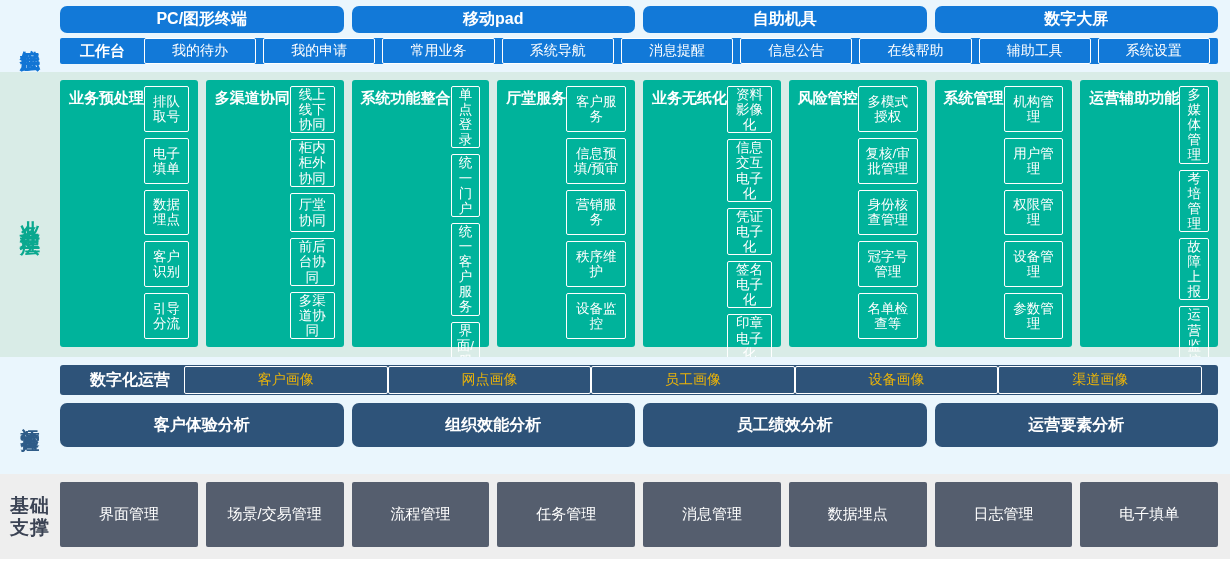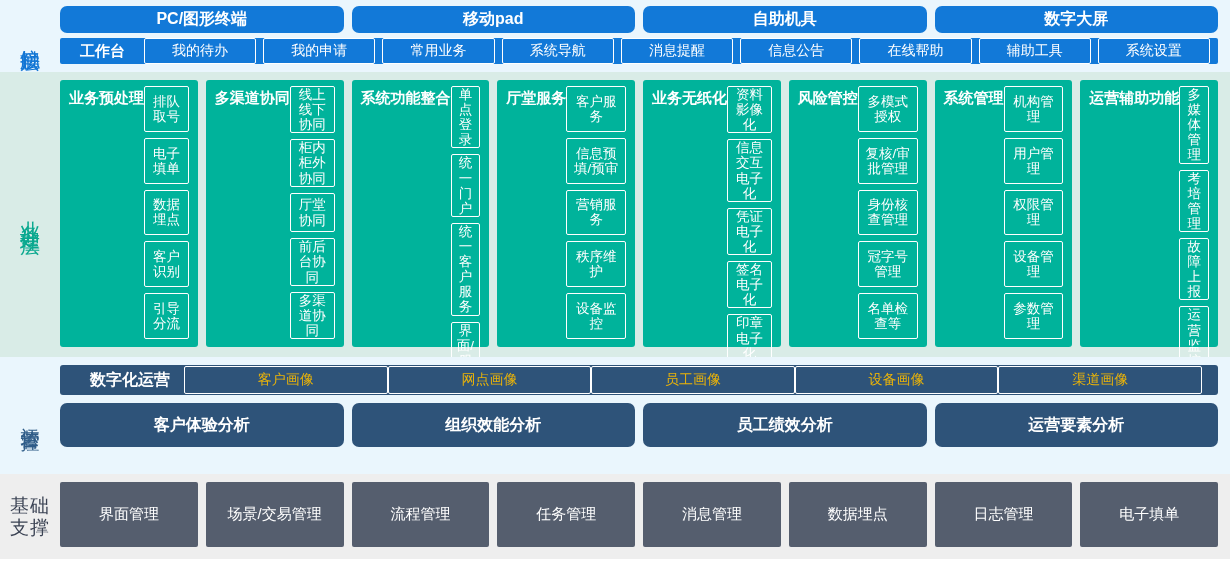--- a/index.html
+++ b/index.html
@@ -9,21 +9,21 @@
     font-family:"Liberation Sans","DejaVu Sans",sans-serif;
     overflow:hidden;
   }
   .diagram{width:1230px;height:583px;display:flex;flex-direction:column;}
 
   
   .layer{display:flex;align-items:stretch;box-sizing:border-box;}
   .layer-label{
     width:60px;flex:0 0 60px;
     display:flex;align-items:center;justify-content:center;
-    font-weight:normal;font-size:19px;line-height:1.05;
+    font-weight:bold;font-size:19px;line-height:1.05;
     writing-mode:vertical-rl;text-orientation:upright;
     letter-spacing:2px;
     box-sizing:border-box;
   }
   .layer-body{flex:1;display:flex;flex-direction:column;box-sizing:border-box;}
 
   
   .layer-contact{height:72px;background:#eaf6fd;}
   .layer-contact .layer-label{color:#1275d4;background:#eaf6fd;font-size:20px;}
   .contact-body{padding:6px 12px 8px 0;display:flex;flex-direction:column;gap:5px;}

